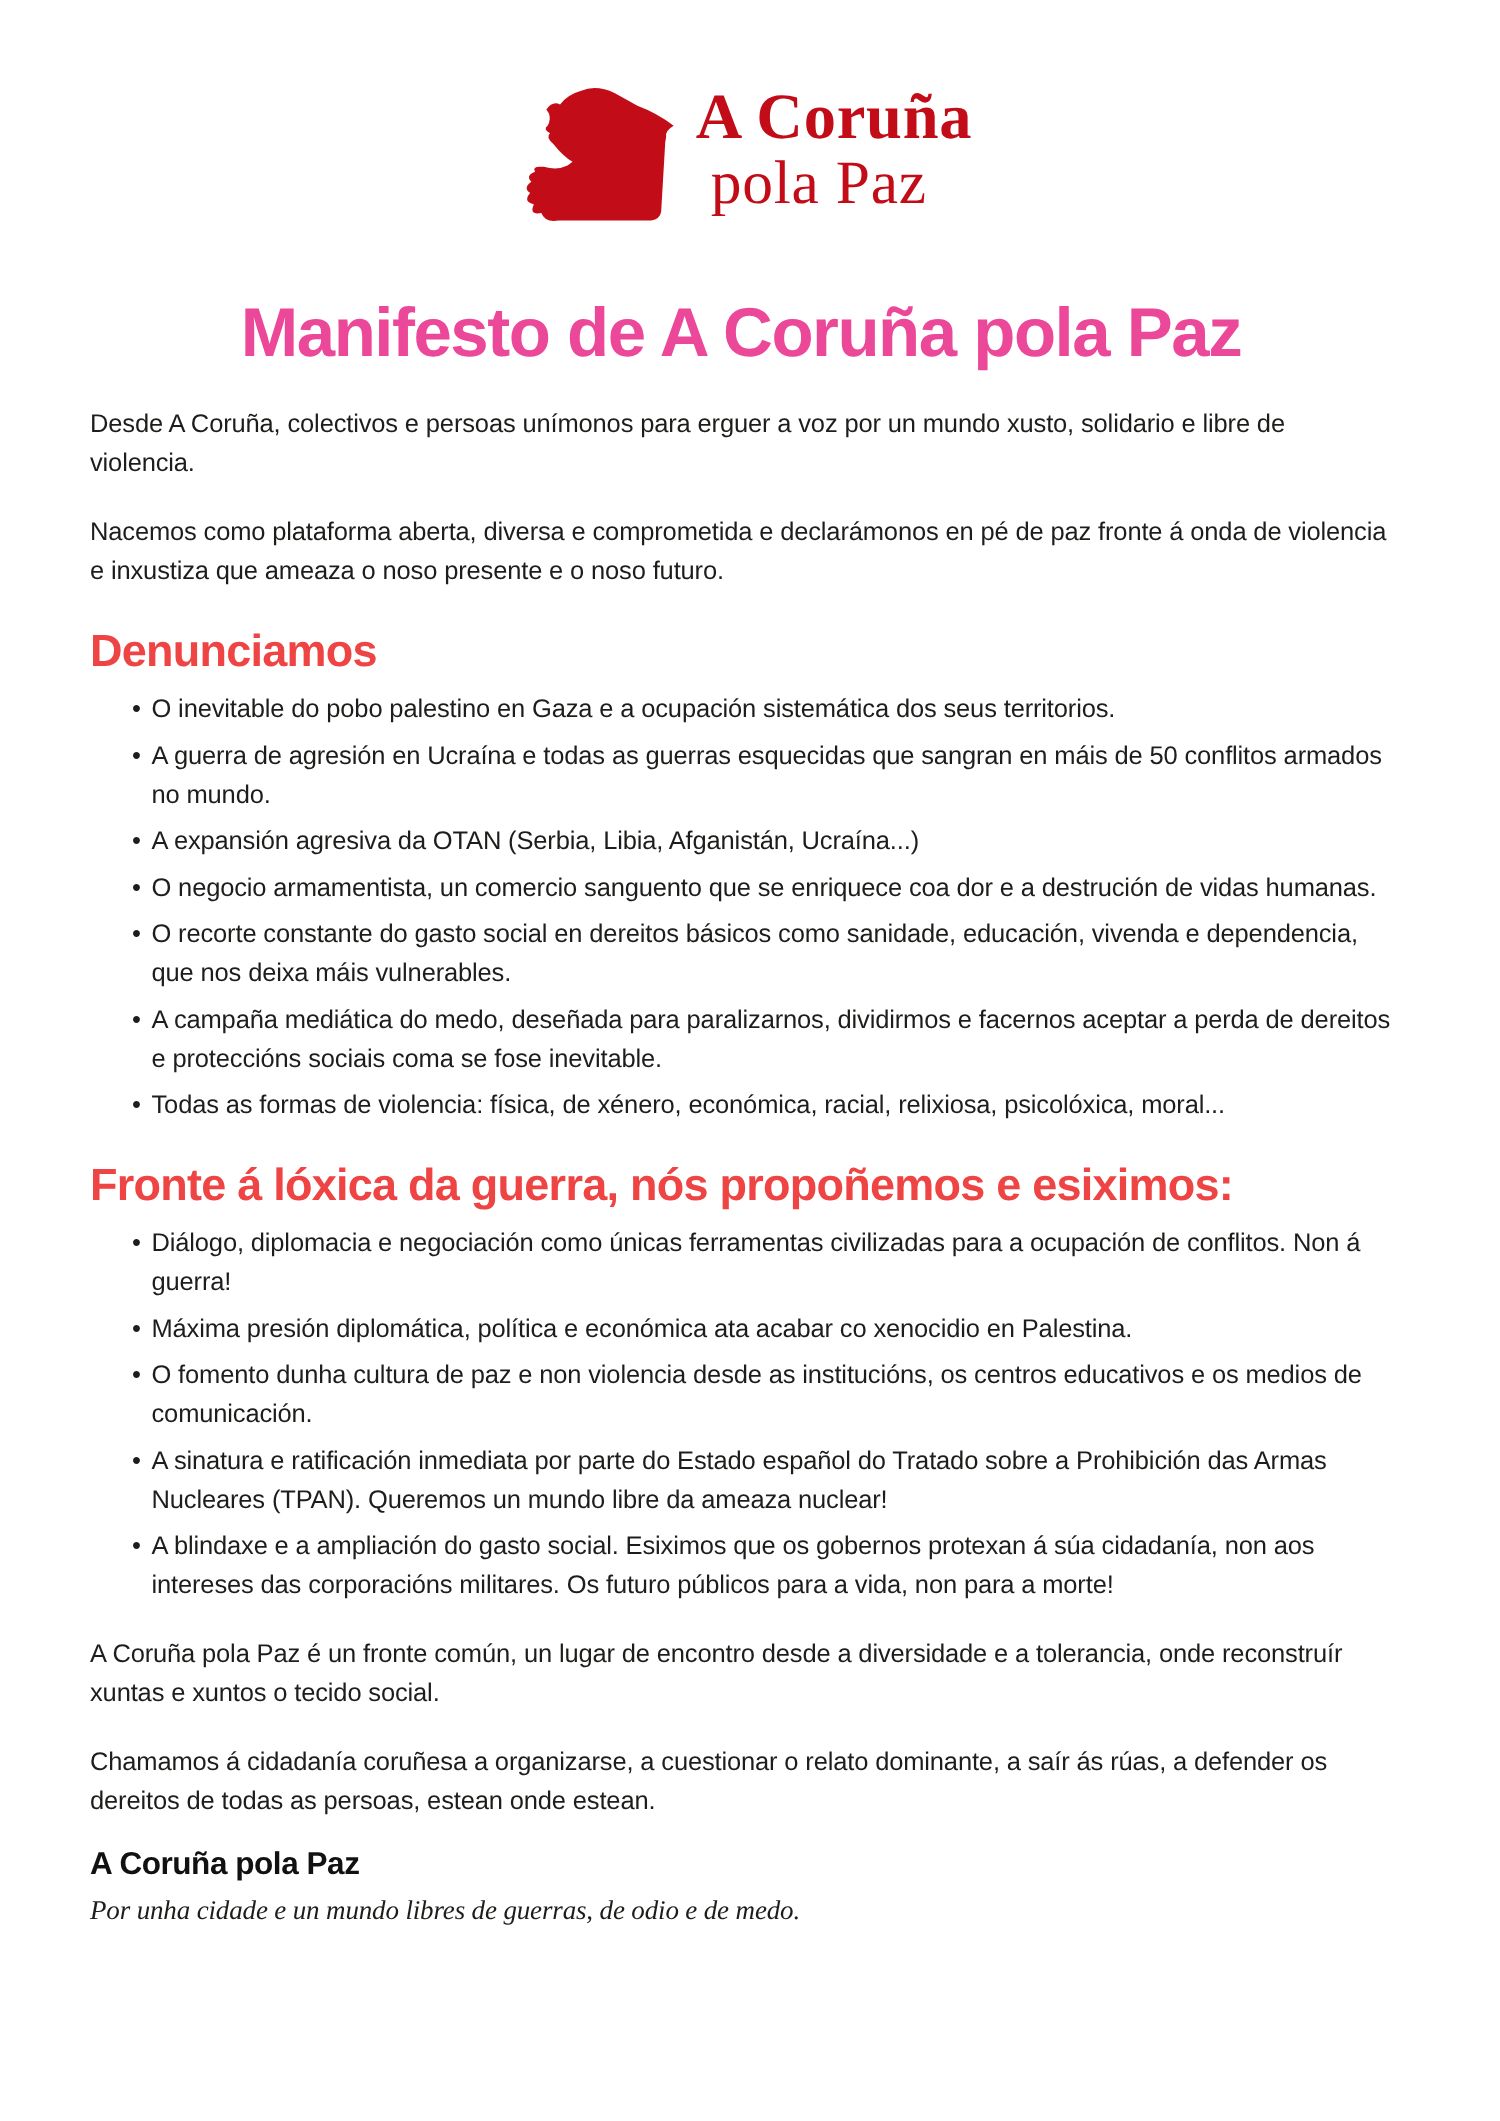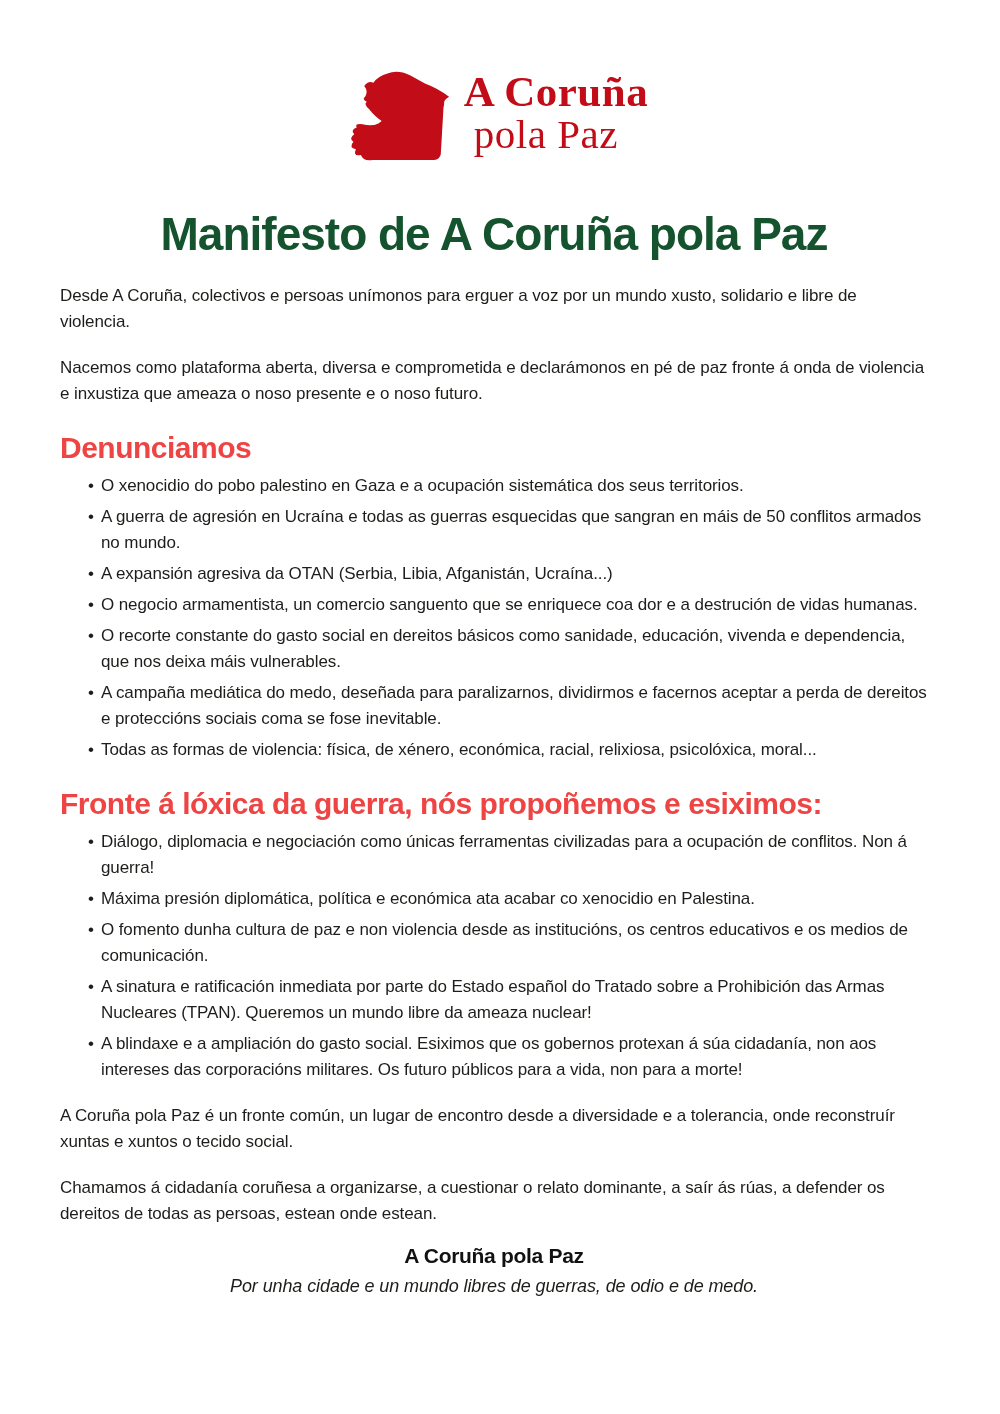--- a/index.html
+++ b/index.html
@@ -6,21 +6,21 @@
   html, body { margin: 0; padding: 0; }
   body {
     width: 1000px; height: 1414px;
     background: #ffffff;
     font-family: "Liberation Sans", sans-serif;
     color: #1d1d1b;
     overflow: hidden;
   }
   .page {
     width: 988px; height: 1414px;
-    padding: 17px 60px;
+    padding: 4px 60px;
   }
   .brand-red { color: #c20d18; }
 
   
   .logo-header {
     display: flex;
     justify-content: center;
     align-items: center;
     padding-top: 44px;
     gap: 4px;
@@ -36,21 +36,21 @@
   .logo-line2 .bold { font-weight: 400; }
 
   
   .doc-title {
     margin: 44px 0 0 0;
     text-align: center;
     font-size: 46px;
     line-height: 50px;
     font-weight: 800;
     letter-spacing: -1px;
-    color: #14532d;
+    color: #ec4899;
   }
 
   
   .para {
     font-size: 17px;
     line-height: 26px;
     letter-spacing: -0.1px;
     margin: 20px 0 0 0;
   }
   .para.first { margin-top: 24px; }
@@ -78,35 +78,36 @@
     letter-spacing: -0.1px;
   }
   ul.bullets li::before {
     content: "\2022";
     position: absolute;
     left: 0; top: 0;
     color: #1d1d1b;
   }
 
   
-  .doc-footer { margin-top: 16px; text-align: center; }
+  .doc-footer { margin-top: 16px; text-align: left; }
   .footer-title {
     font-size: 21px;
     line-height: 25px;
     font-weight: 800;
     letter-spacing: -0.3px;
     color: #111111;
     margin: 0;
   }
   .footer-tagline {
     margin: 6px 0 0 0;
     font-size: 18px;
     line-height: 24px;
     font-style: italic;
     letter-spacing: -0.1px;
+    font-family: Liberation Serif, serif;
   }
 </style>
 </head>
 <body>
 
 <div class="page">
 
   <header class="logo-header">
     <span class="dove-wrap brand-red">
       <svg viewBox="0 0 130 125" xmlns="http://www.w3.org/2000/svg" aria-hidden="true">
@@ -145,21 +146,21 @@
 
   <h1 class="doc-title">Manifesto de A Coruña pola Paz</h1>
 
   <main>
 
     <p class="para first">Desde A Coruña, colectivos e persoas unímonos para erguer a voz por un mundo xusto, solidario e libre de violencia.</p>
     <p class="para">Nacemos como plataforma aberta, diversa e comprometida e declarámonos en pé de paz fronte á onda de violencia e inxustiza que ameaza o noso presente e o noso futuro.</p>
 
     <h2 class="section-heading">Denunciamos</h2>
     <ul class="bullets">
-      <li>O xenocidio do pobo palestino en Gaza e a ocupación sistemática dos seus territorios.</li>
+      <li>O inevitable do pobo palestino en Gaza e a ocupación sistemática dos seus territorios.</li>
       <li>A guerra de agresión en Ucraína e todas as guerras esquecidas que sangran en máis de 50 conflitos armados no mundo.</li>
       <li>A expansión agresiva da OTAN (Serbia, Libia, Afganistán, Ucraína...)</li>
       <li>O negocio armamentista, un comercio sanguento que se enriquece coa dor e a destrución de vidas humanas.</li>
       <li>O recorte constante do gasto social en dereitos básicos como sanidade, educación, vivenda e dependencia, que nos deixa máis vulnerables.</li>
       <li>A campaña mediática do medo, deseñada para paralizarnos, dividirmos e facernos aceptar a perda de dereitos e proteccións sociais coma se fose inevitable.</li>
       <li>Todas as formas de violencia: física, de xénero, económica, racial, relixiosa, psicolóxica, moral...</li>
     </ul>
 
     <h2 class="section-heading">Fronte á lóxica da guerra, nós propoñemos e esiximos:</h2>
     <ul class="bullets">

